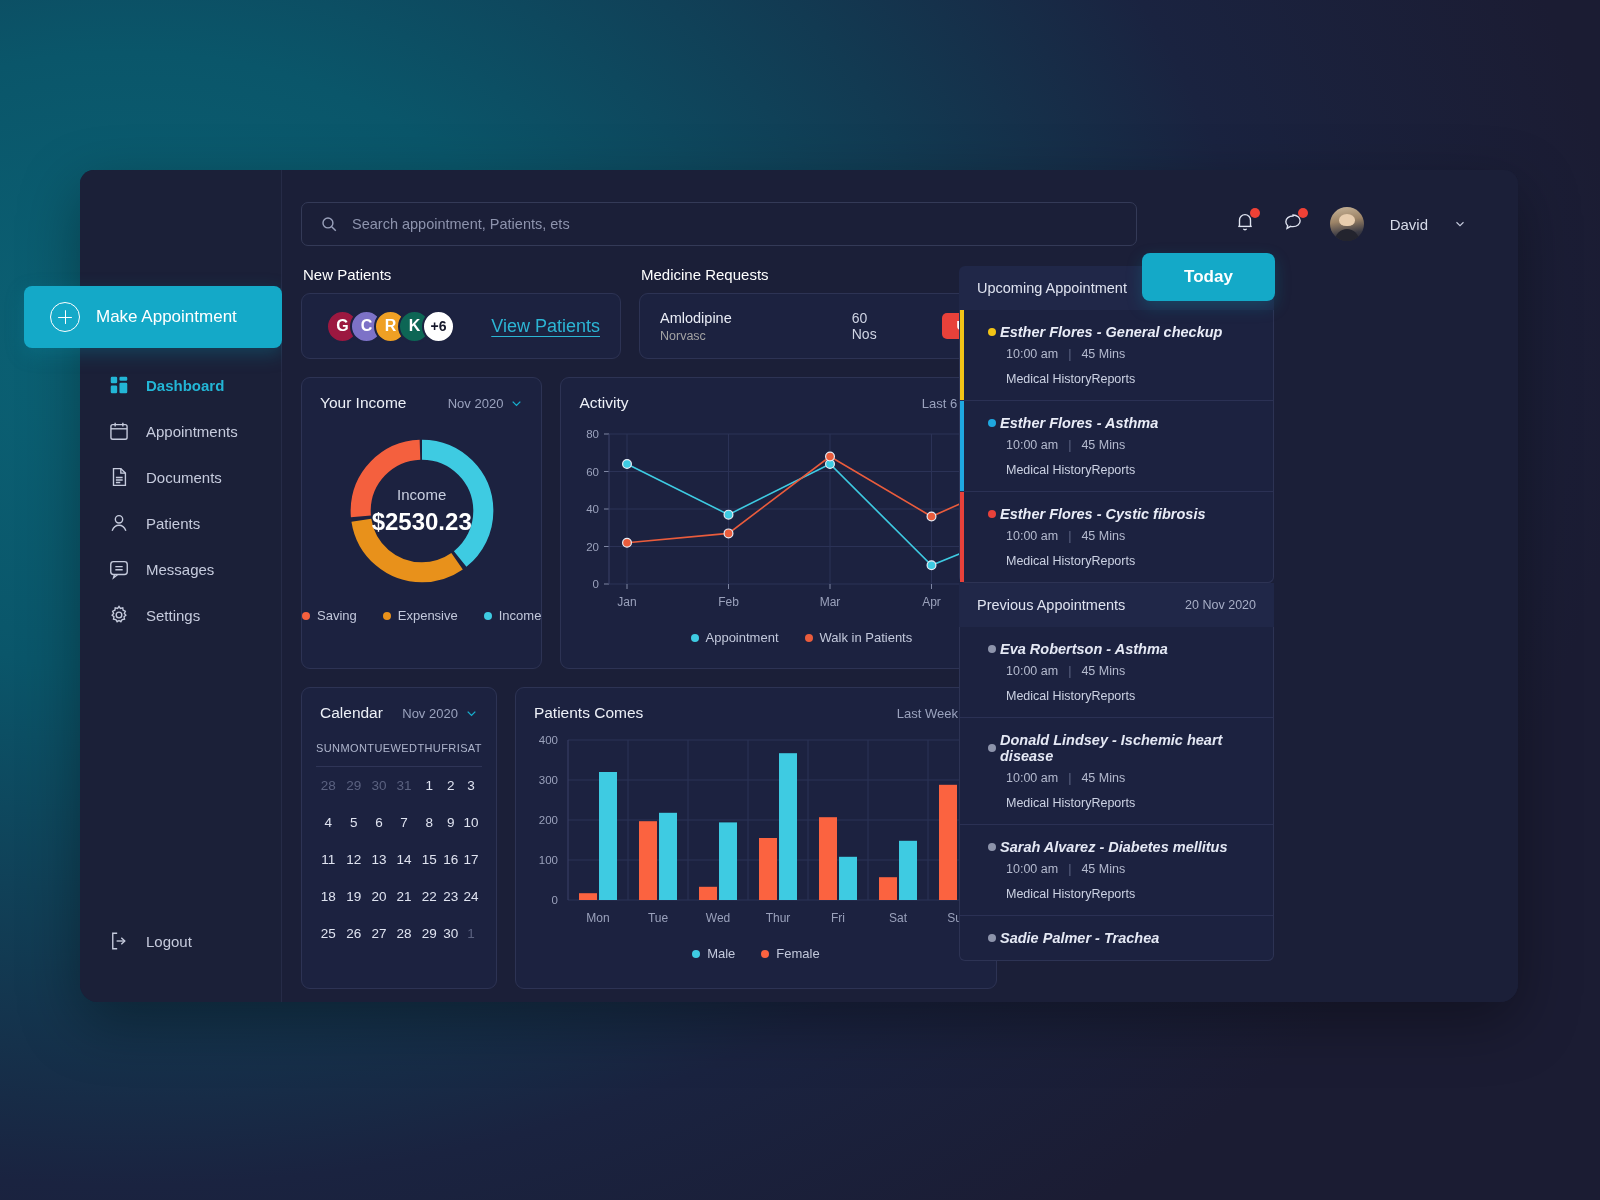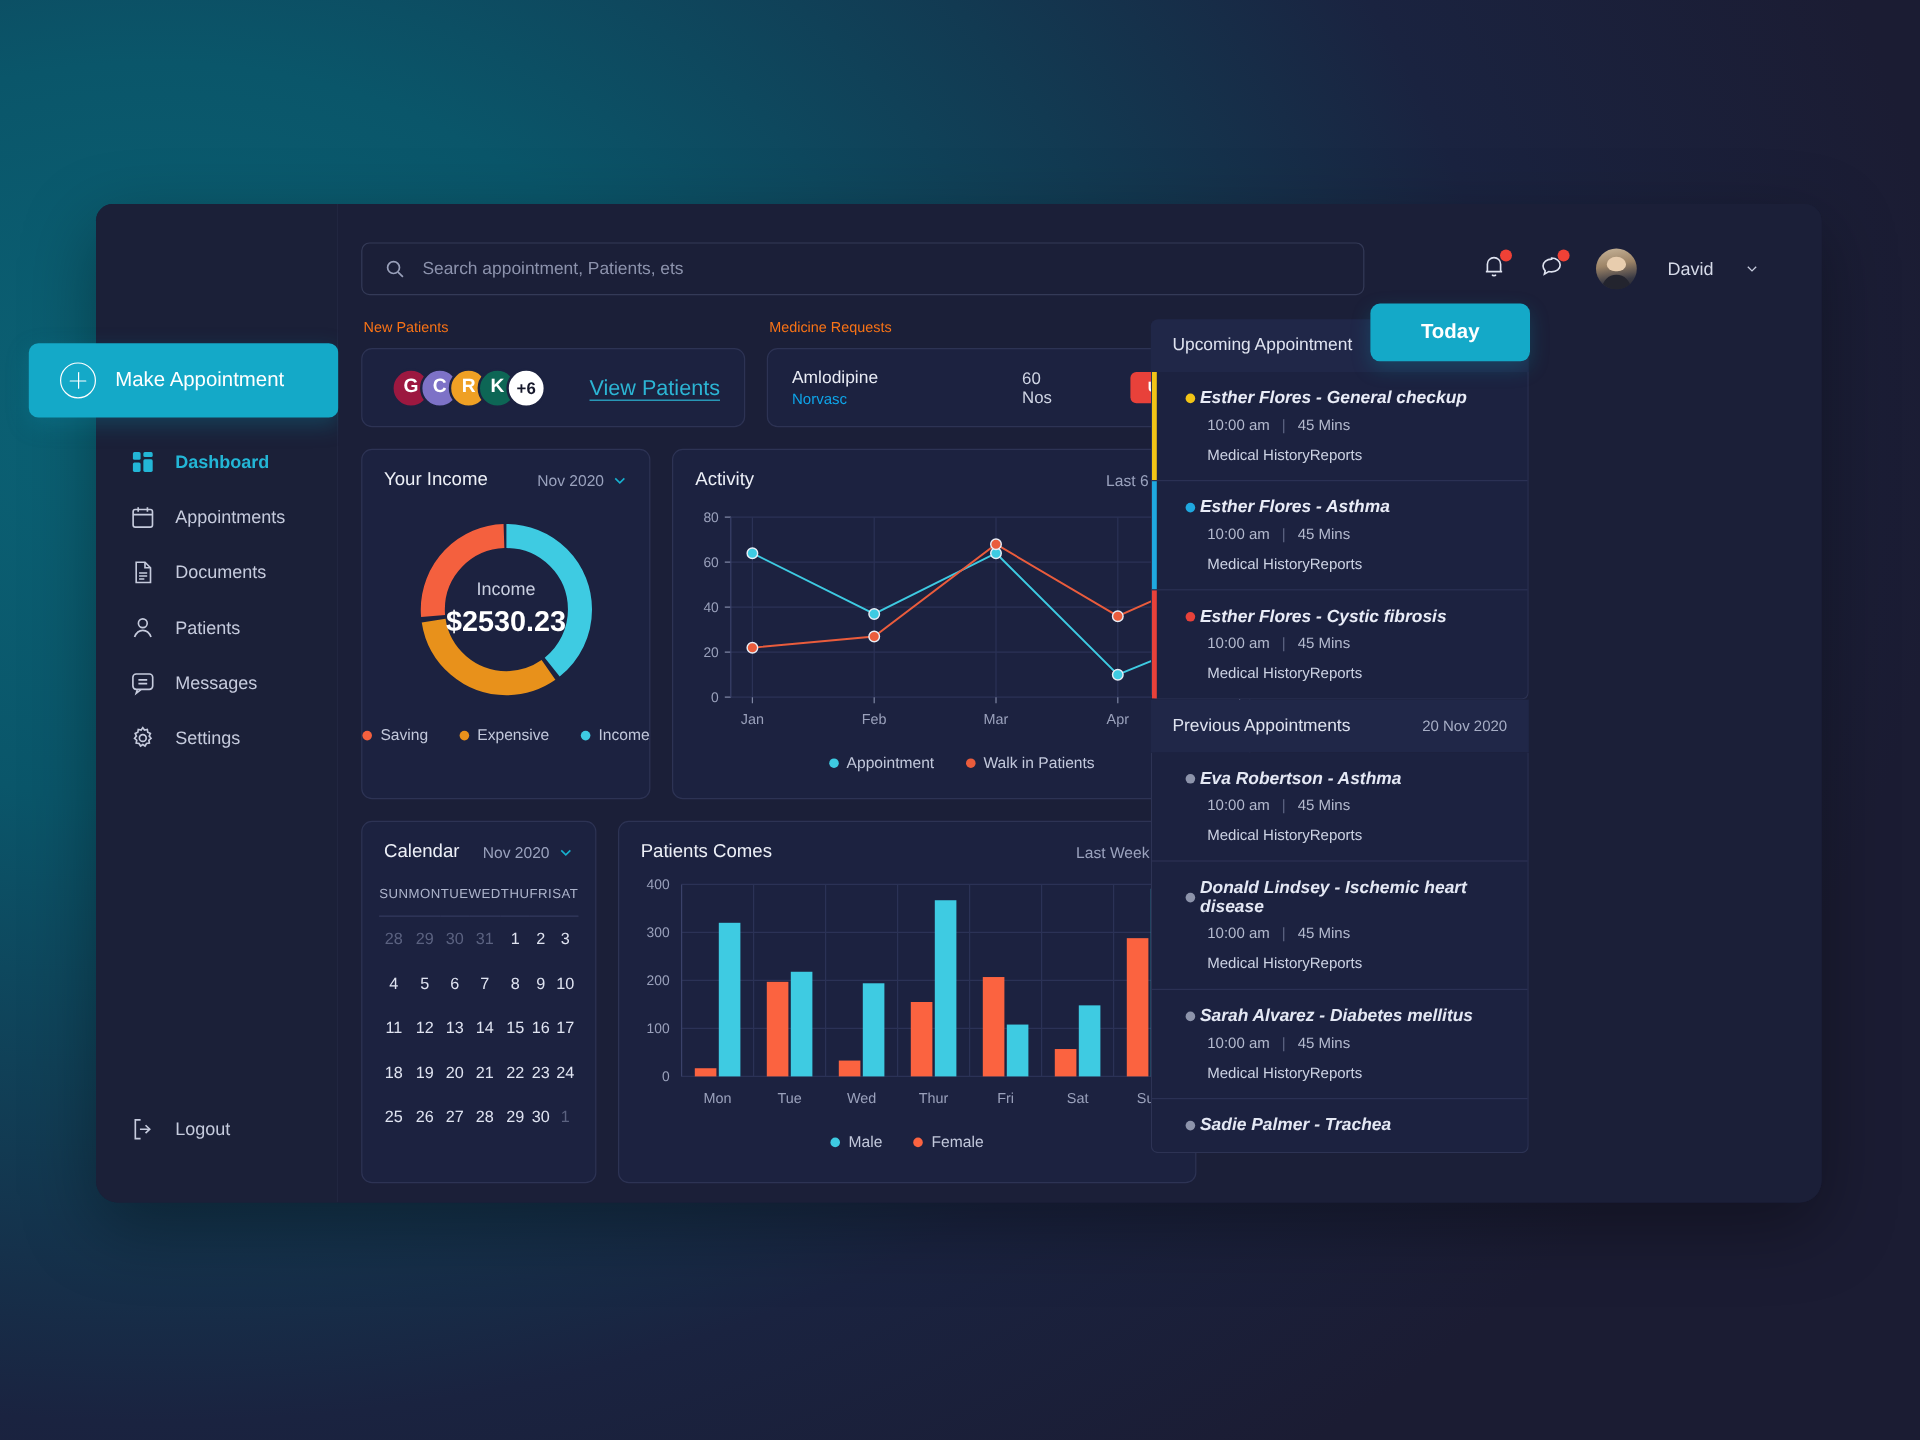--- a/index.html
+++ b/index.html
@@ -85,21 +85,21 @@
     position: relative; flex: 0 0 34px;
   }
   .avatar::before { content:""; position:absolute; left:9px; top:7px; width:16px; height:12px; border-radius:50% 50% 45% 45%; background:#e8cdae; }
   .avatar::after  { content:""; position:absolute; left:5px; bottom:0; width:24px; height:12px; border-radius:12px 12px 0 0; background:#23242e; }
   .uname { color: #d6dae8; font-size: 15px; }
   .chev { width: 12px; height: 12px; display:block; }
 
   
   .content { display: flex; padding: 20px 0 0 19px; gap: 18px; }
   .col-left { width: 638px; flex: 0 0 638px; }
-  .sec-title { color: #f97316; font-size: 12px; margin: 0 0 10px 2px; }
+  .sec-title { color: #ffffff; font-size: 15px; margin: 0 0 10px 2px; }
   .row { display: flex; gap: 18px; }
 
   .card {
     background: #1c2240; border: 1px solid #2d3354; border-radius: 9px;
   }
   .card-head { display: flex; align-items: center; justify-content: space-between; padding: 16px 18px 0 18px; }
   .card-title { color: #edf0f7; font-size: 15.5px; }
   .period { display: flex; align-items: center; gap: 7px; color: #9aa2bd; font-size: 13px; cursor: pointer; }
   .period svg { width: 13px; height: 13px; display: block; }
 
@@ -108,21 +108,21 @@
   .stack { display: flex; }
   .ava { width: 33px; height: 33px; border-radius: 50%; margin-left: -9px;
         display: flex; align-items: center; justify-content: center;
         font-size: 16px; font-weight: 700; color: #fff; border: 2px solid #1c2240; }
   .ava:first-child { margin-left: 0; }
   .link { color: #2cb5d4; font-size: 18px; text-decoration: underline; text-underline-offset: 4px; cursor: pointer; }
 
   
   .med-card { width: 496px; height: 66px; display: flex; align-items: center; padding: 0 18px 0 20px; }
   .med-name { color: #e9ecf5; font-size: 14.5px; }
-  .med-sub  { color: #0ea5e9; font-size: 12.5px; margin-top: 3px; }
+  .med-sub  { color: #a3a3a3; font-size: 12.5px; margin-top: 3px; }
   .med-qty  { color: #cfd4e3; font-size: 14px; margin-left: 120px; }
   .badge { margin-left: 54px; background: #e8413a; color: #fff; font-size: 12.5px; font-weight: 600;
            padding: 6px 14px; border-radius: 5px; }
 
   
   .income-card { width: 320px; height: 292px; position: relative; }
   .donut-wrap { display:flex; justify-content:center; margin-top: 18px; position: relative; }
   .donut-center { position: absolute; top: 50%; left: 50%; transform: translate(-50%,-50%); text-align: center; }
   .donut-center .lab { color: #c9cfe0; font-size: 15px; }
   .donut-center .val { color: #fff; font-size: 24px; font-weight: 700; margin-top: 5px; }

